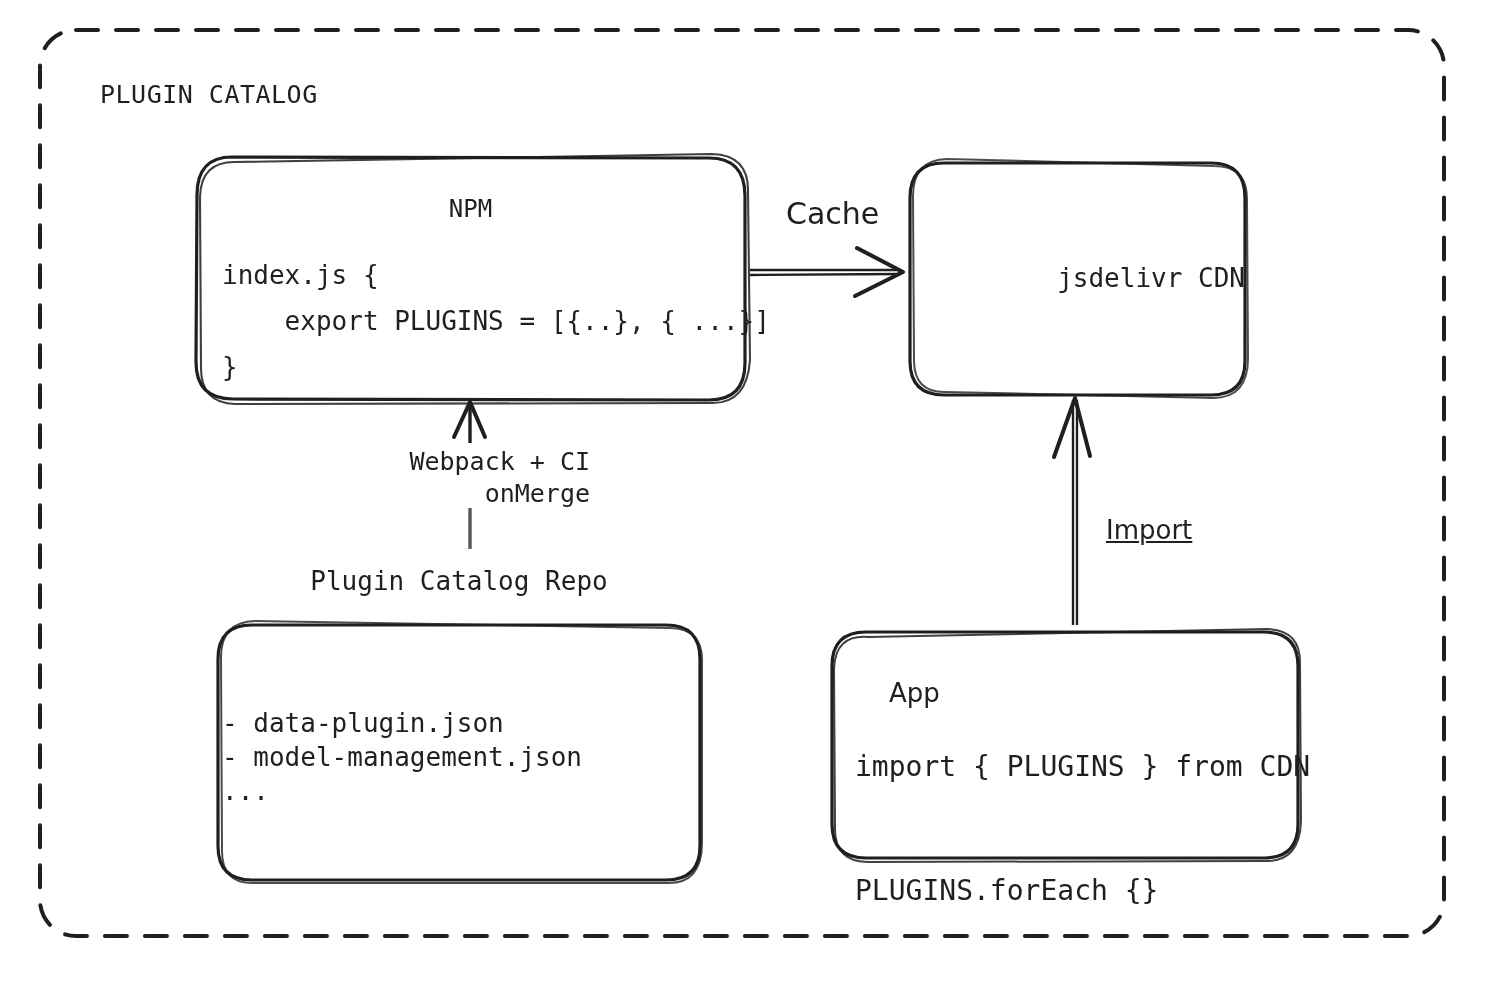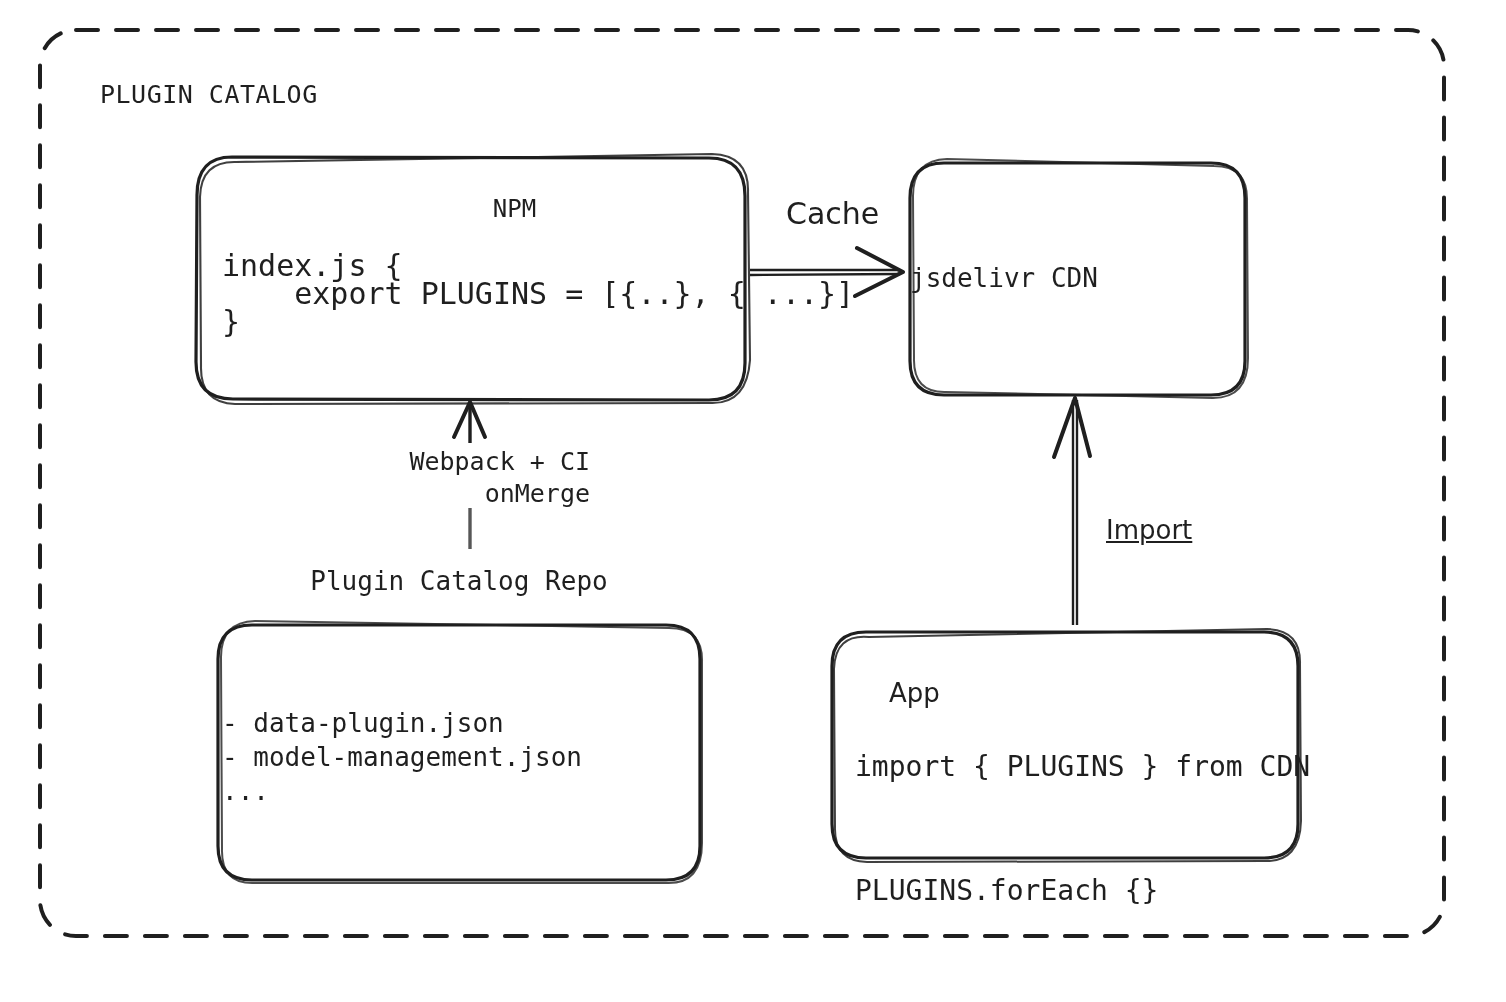--- a/index.html
+++ b/index.html
@@ -15,25 +15,25 @@
   svg.layer{position:absolute;left:0;top:0;width:1506px;height:1002px;pointer-events:none;}
 
   .txt{position:absolute;white-space:pre;color:#1f1f1f;}
   .mono{font-family:"DejaVu Sans Mono", monospace;}
   .sans{font-family:"DejaVu Sans", sans-serif;}
 
   
   #group-title{left:100px;top:80px;font-size:25px;letter-spacing:0.5px;}
 
   
-  #npm-title{left:196px;top:195px;width:549px;text-align:center;font-size:24px;padding-left:44px;}
-  #npm-code{left:222px;top:252px;font-size:30px;line-height:28px;}
+  #npm-title{left:196px;top:195px;width:549px;text-align:center;font-size:24px;}
+  #npm-code{left:222px;top:252px;font-size:26px;line-height:46px;}
 
   
-  #cdn-title{left:910px;top:263px;width:335px;text-align:left;font-size:26px;}
+  #cdn-title{left:910px;top:263px;width:335px;text-align:right;font-size:26px;}
 
   
   #cache-label{left:786px;top:196px;font-size:30px;}
   #webpack-label{left:350px;top:446px;width:240px;text-align:right;font-size:25px;line-height:32px;}
   #repo-label{left:218px;top:566px;width:482px;text-align:center;font-size:26px;}
   #import-label{left:1106px;top:515px;font-size:26px;text-decoration:underline;}
 
   
   #repo-lines{left:222px;top:706px;font-size:26px;line-height:34px;}
 

